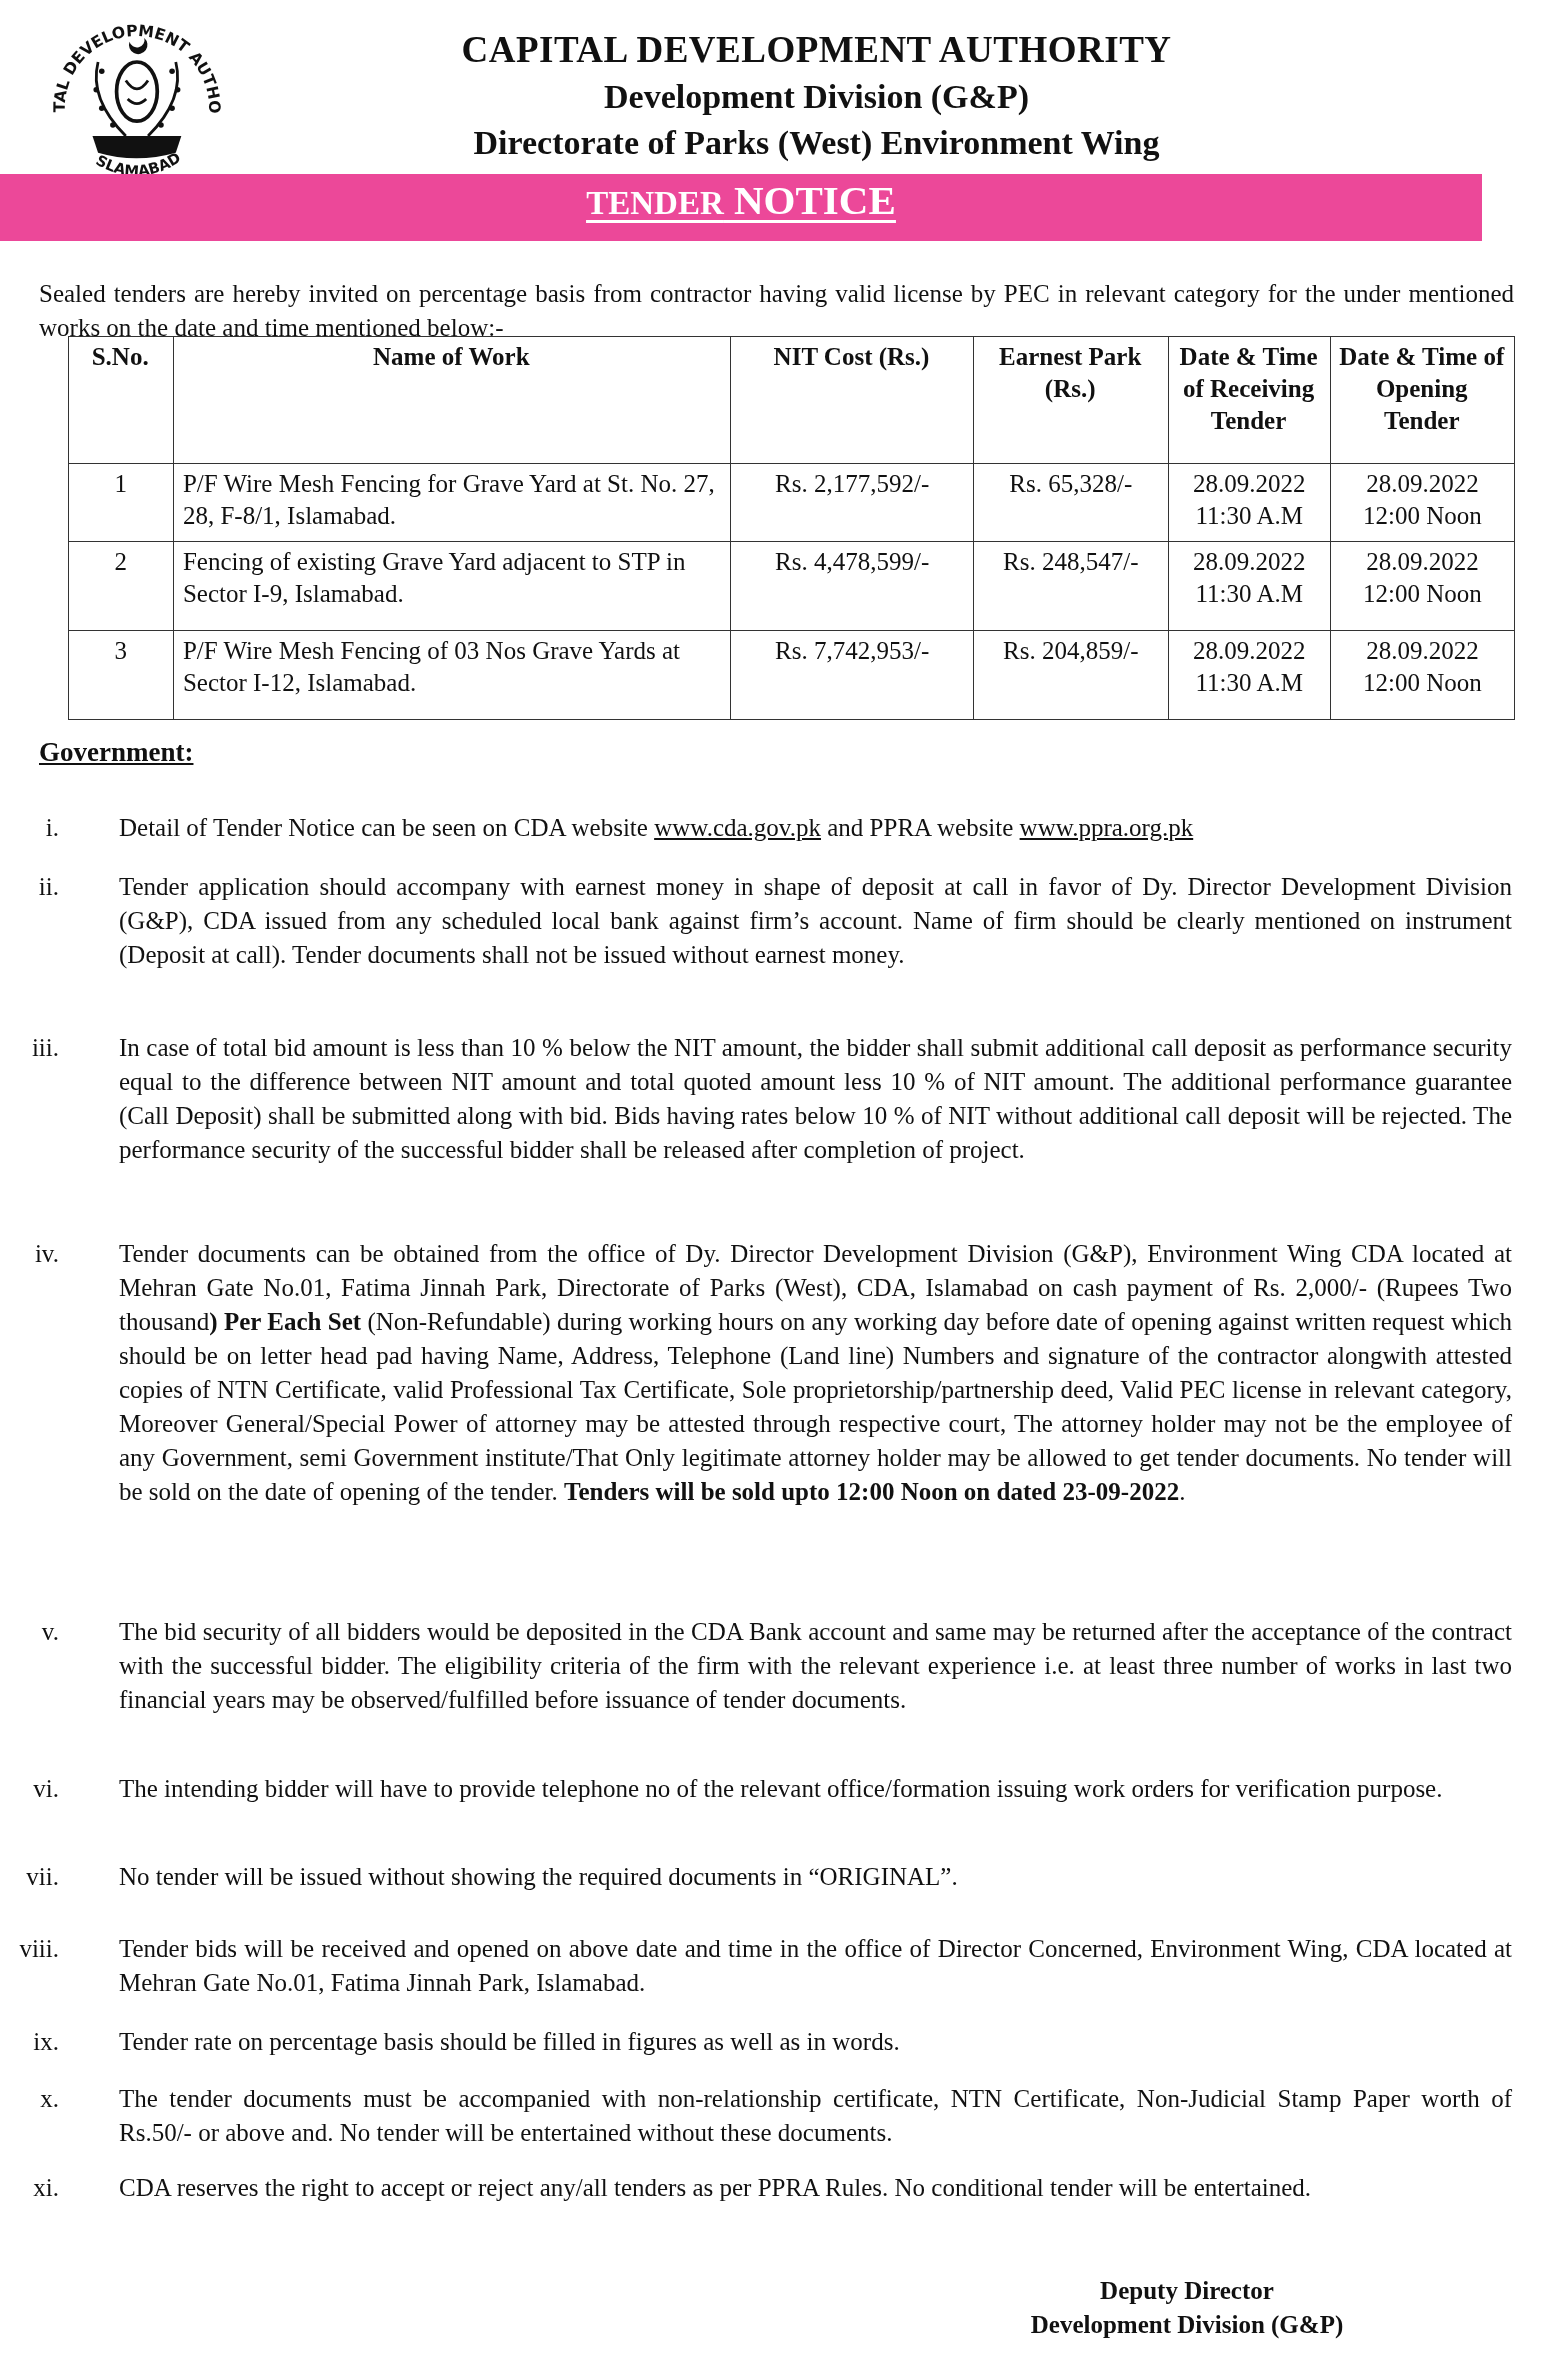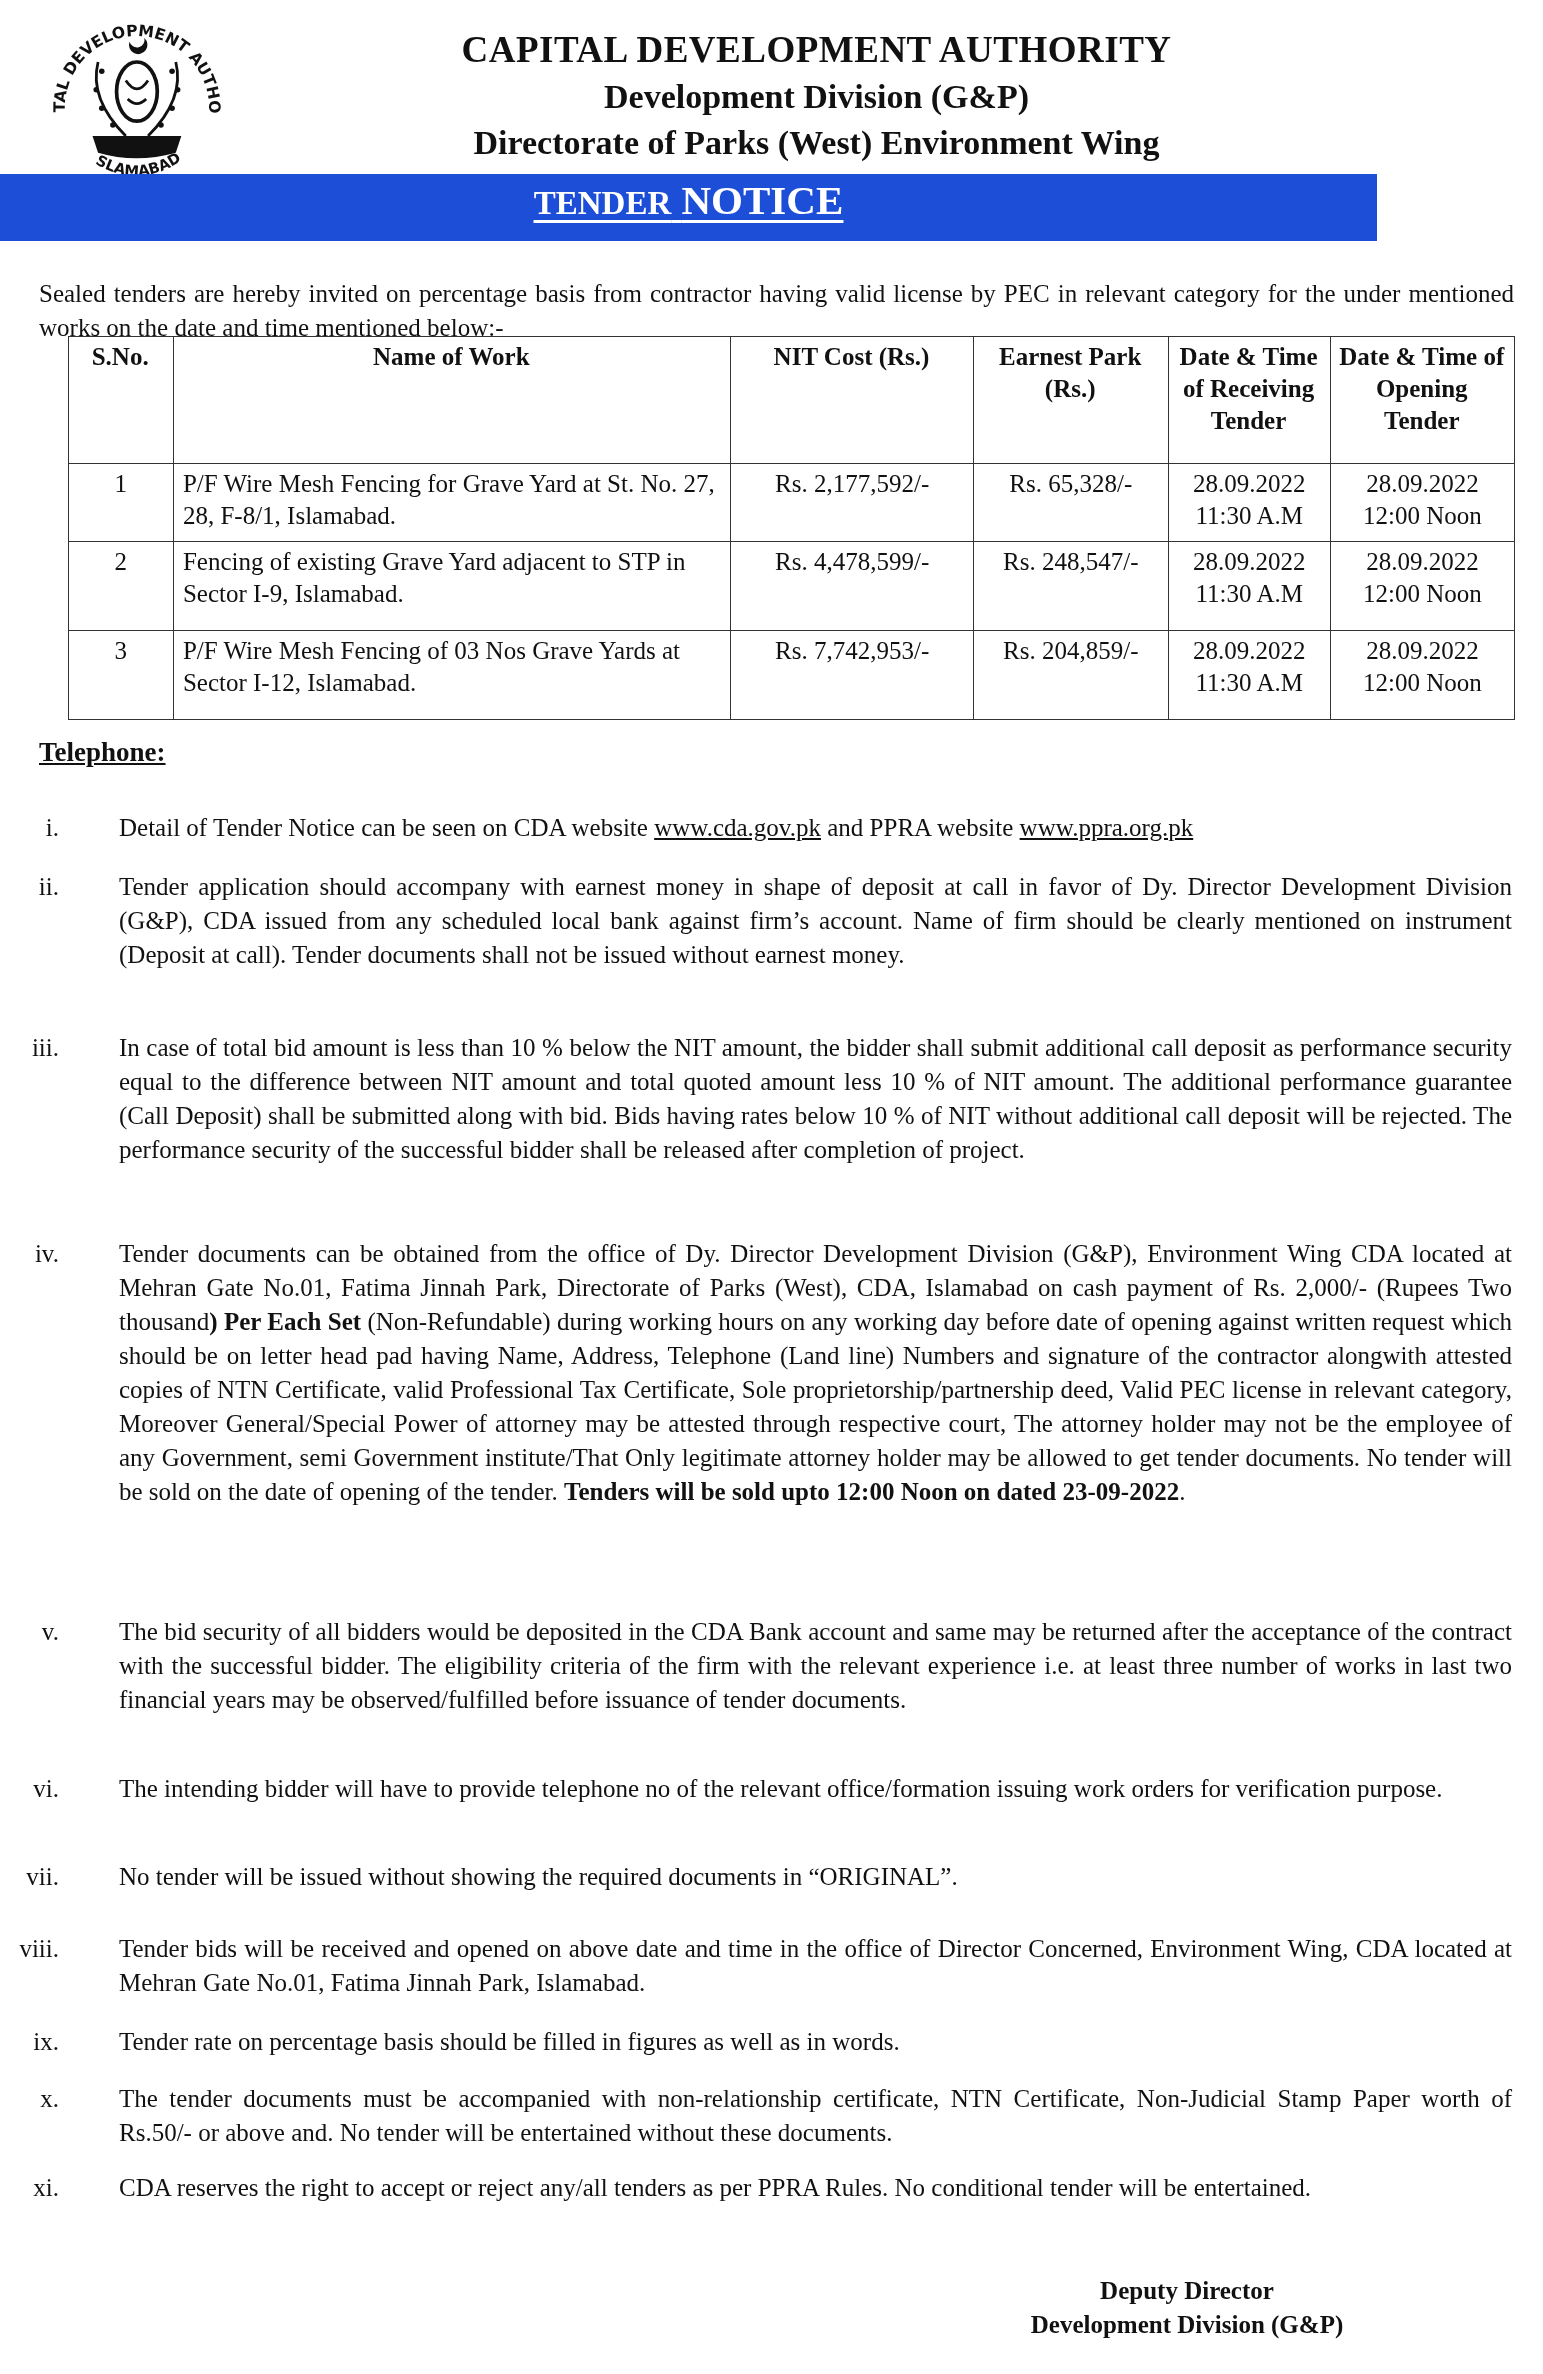--- a/index.html
+++ b/index.html
@@ -3,21 +3,21 @@
 <meta charset="utf-8">
 <style>
   html, body { margin:0; padding:0; background:#fff; }
   body { width:1543px; height:2375px; position:relative; overflow:hidden;
          font-family:"Liberation Serif","DejaVu Serif",serif; color:#111; }
   .logo { position:absolute; left:37px; top:5.6px; width:198px; height:186px; }
   .hdr { position:absolute; left:260px; width:1113px; text-align:center; font-weight:bold; }
   .hdr1 { top:28px; font-size:37px; letter-spacing:0.5px; }
   .hdr2 { top:78px; font-size:34px; }
   .hdr3 { top:124px; font-size:34px; }
-  .bar { position:absolute; left:0; top:174px; width:1377px; height:67px; background:#1d4ed8; }
+  .bar { position:absolute; left:0; top:174px; width:1482px; height:67px; background:#ec4899; }
   .bar-title { position:absolute; left:0; right:0; top:1.9px; text-align:center; color:#fff;
                font-weight:bold; font-size:41px; }
   .bar-title span { text-decoration:underline; text-decoration-thickness:2.8px; text-underline-offset:5.6px; }
   .bar-title .small { font-size:33px; }
   .intro { position:absolute; left:39px; top:249px; width:1475px; font-size:25px; line-height:34px; text-align:justify;margin-top:28px; }
   table.works { position:absolute; left:68px; top:336px; width:1447px; border-collapse:collapse; font-size:25px; }
   table.works th, table.works td { border:1.9px solid #333; vertical-align:top; padding:3.7px 9.3px; line-height:32px; }
   table.works th { font-weight:bold; text-align:center; height:119px;padding-left:8px; }
   table.works td.num { text-align:center; }
   table.works td.c { text-align:center; }
@@ -132,21 +132,21 @@
           <div>11:30 A.M</div>
         </td>
       <td class="c">
           <div>28.09.2022</div>
           <div>12:00 Noon</div>
         </td>
     </tr>
   </tbody>
 </table>
 
-<div class="cond-title">Telephone:</div>
+<div class="cond-title">Government:</div>
 
 <div class="cond" style="top:811px">
   <span class="rn">i.</span>
   <span class="tx"><span>Detail of Tender Notice can be seen on CDA website </span><a>www.cda.gov.pk</a><span> and PPRA website </span><a>www.ppra.org.pk</a></span>
 </div>
 <div class="cond" style="top:870px">
   <span class="rn">ii.</span>
   <span class="tx">Tender application should accompany with earnest money in shape of deposit at call in favor of Dy. Director Development Division (G&amp;P), CDA issued from any scheduled local bank against firm’s account. Name of firm should be clearly mentioned on instrument (Deposit at call). Tender documents shall not be issued without earnest money.</span>
 </div>
 <div class="cond" style="top:1031px">

